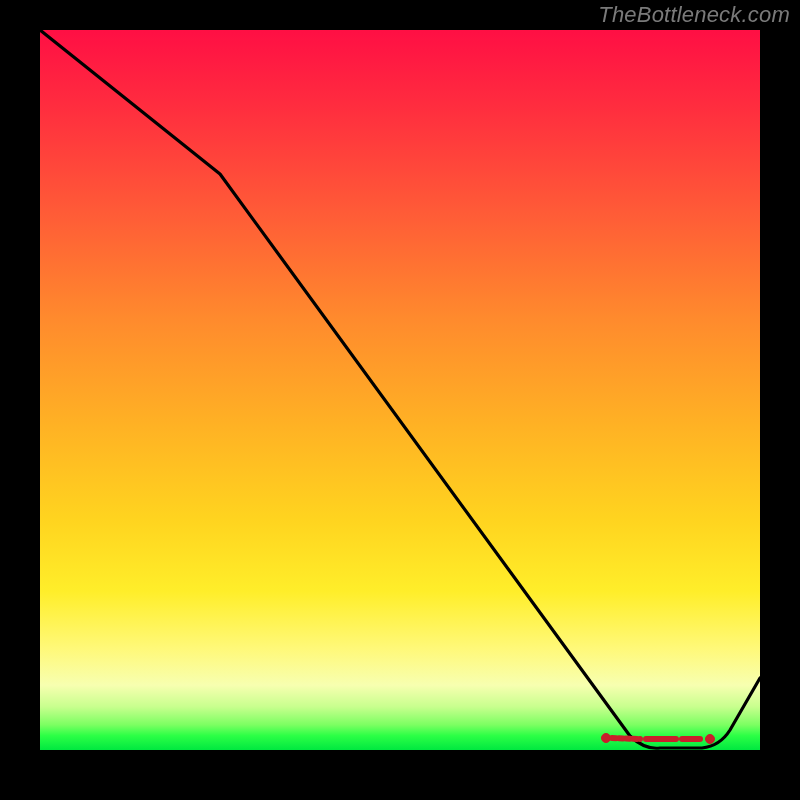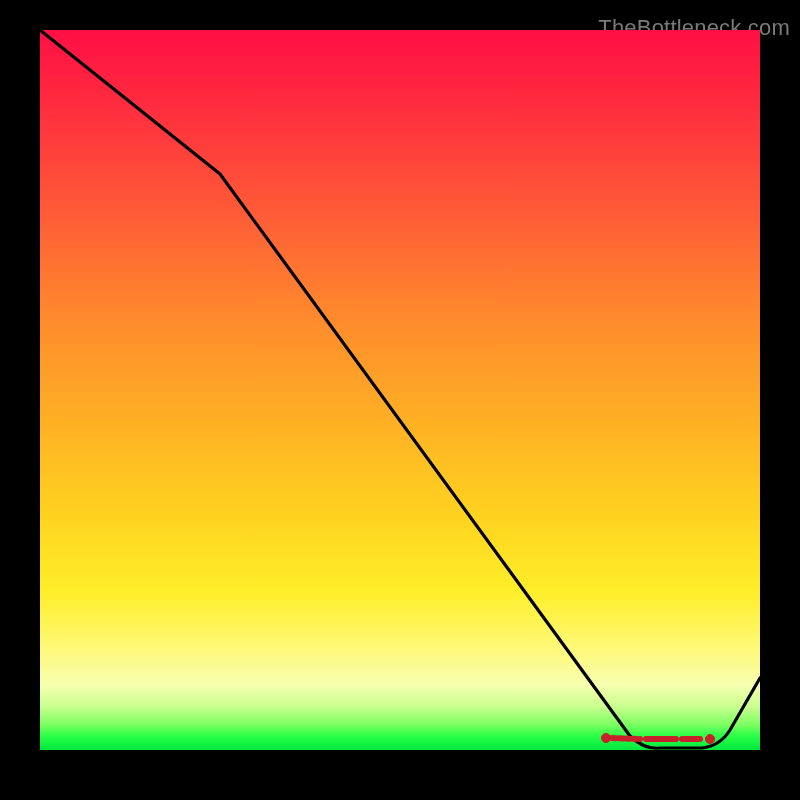--- a/index.html
+++ b/index.html
@@ -12,26 +12,27 @@
     font-family: Arial, Helvetica, sans-serif;
   }
   .stage {
     position: relative;
     width: 800px;
     height: 800px;
     background: #000;
   }
   .attribution {
     position: absolute;
-    top: 15px;
+    top: 2px;
     right: 10px;
     color: #7a7a7a;
     font-size: 22px;
     letter-spacing: 0.2px;
     user-select: none;
+    font-style: italic;
   }
   .plot-area {
     position: absolute;
     left: 40px;
     top: 30px;
     width: 720px;
     height: 720px;
     
     background: linear-gradient(
       to bottom,

